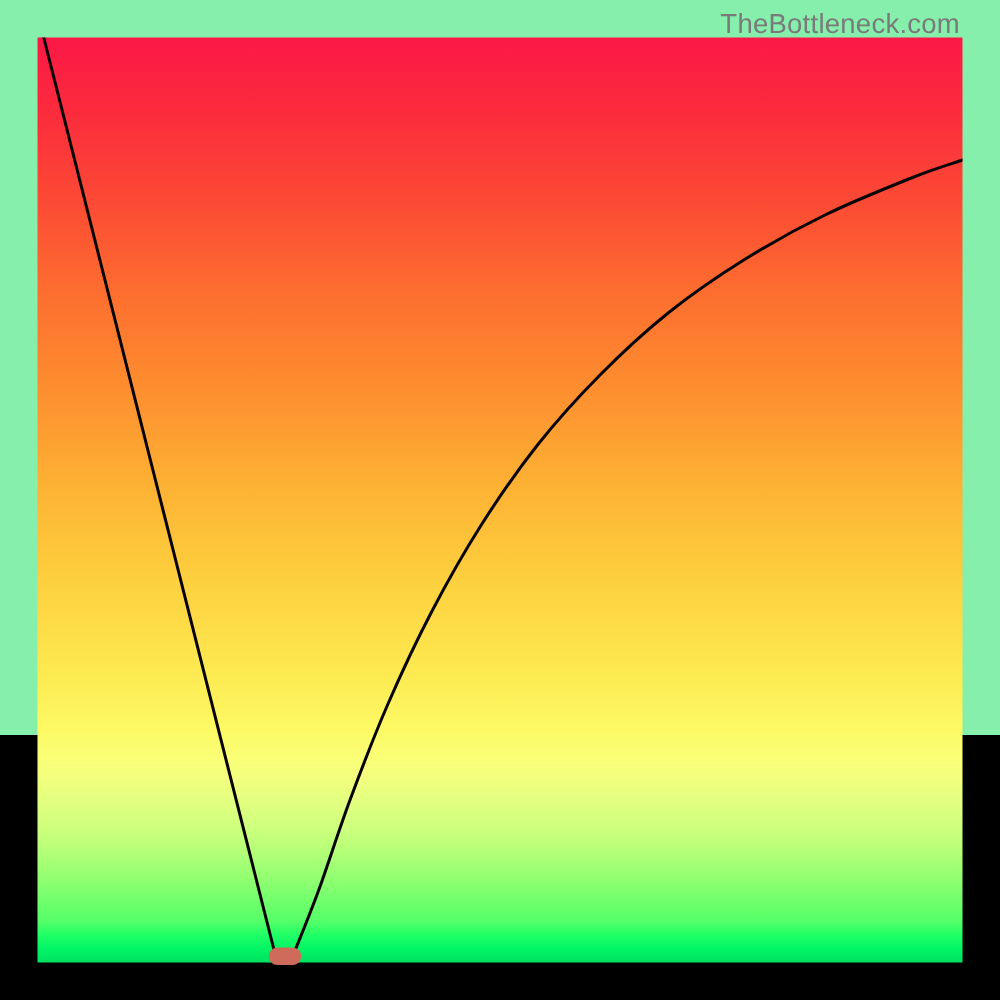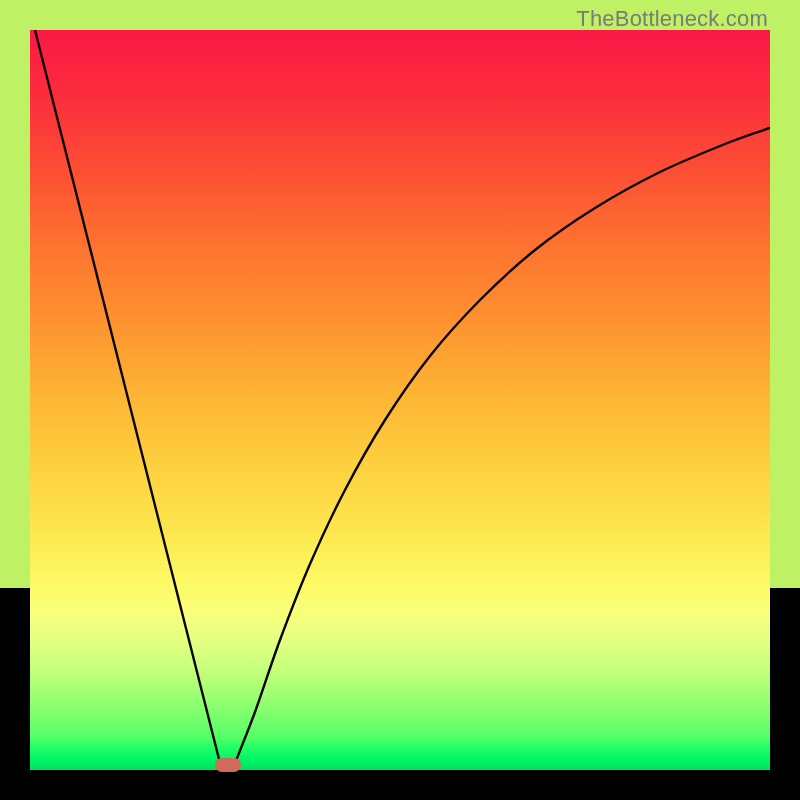--- a/index.html
+++ b/index.html
@@ -7,21 +7,21 @@
     padding: 0;
     width: 800px;
     height: 800px;
     overflow: hidden;
     font-family: Arial, Helvetica, sans-serif;
     background: #000;
   }
   .outer {
     width: 800px;
     height: 588px;
-    background: #bef264;
+    background: #86efac;
     position: relative;
   }
   .plot-area {
     position: absolute;
     left: 30px;
     top: 30px;
     width: 740px;
     height: 740px;
     background: linear-gradient(to bottom,
       #fb1846 0%,

